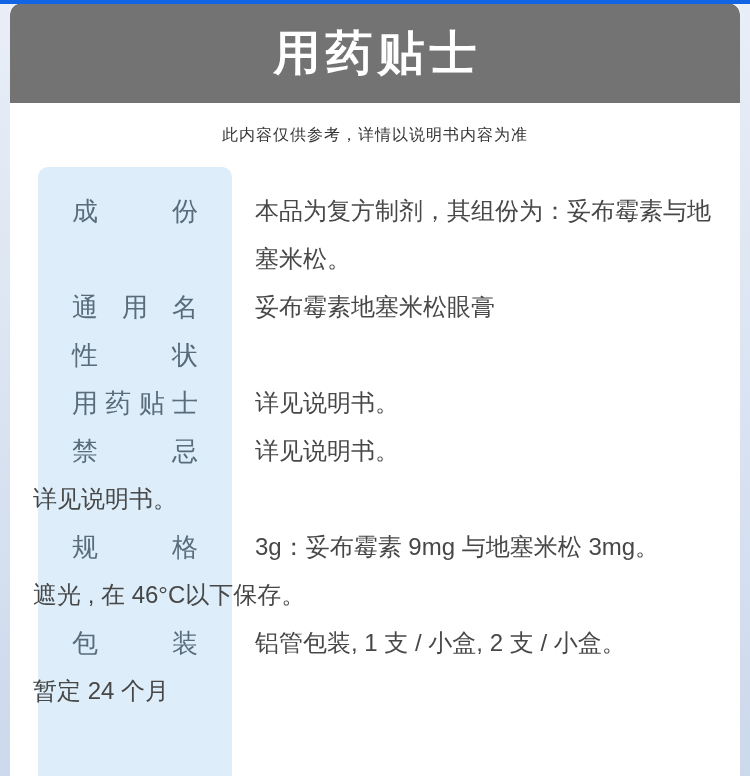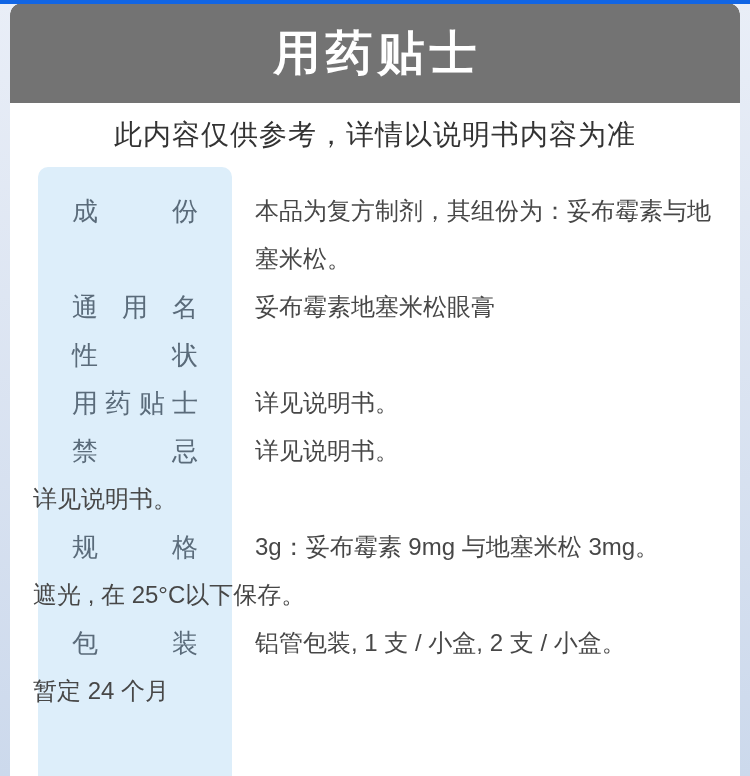--- a/index.html
+++ b/index.html
@@ -43,21 +43,21 @@
     font-size: 47px;
     font-weight: bold;
     letter-spacing: 5px;
     text-indent: 5px;
   }
   .disclaimer {
     height: 64px;
     display: flex;
     align-items: center;
     justify-content: center;
-    font-size: 28px;
+    font-size: 16px;
     color: #333333;
     letter-spacing: 1px;
   }
   .info-table {
     position: relative;
     height: 609px;
     box-sizing: border-box;
     padding-top: 20px;
   }
   .label-stripe {
@@ -129,21 +129,21 @@
       <div class="row-value">详见说明书。</div>
     </div>
     <div class="row">
       <div class="row-value">详见说明书。</div>
     </div>
     <div class="row">
       <div class="row-label">规格</div>
       <div class="row-value">3g：妥布霉素 9mg 与地塞米松 3mg。</div>
     </div>
     <div class="row">
-      <div class="row-value">遮光 , 在 25°C以下保存。</div>
+      <div class="row-value">遮光 , 在 46°C以下保存。</div>
     </div>
     <div class="row">
       <div class="row-label">包装</div>
       <div class="row-value">铝管包装, 1 支 / 小盒, 2 支 / 小盒。</div>
     </div>
     <div class="row">
       <div class="row-value">暂定 24 个月</div>
     </div>
 
   </div>

